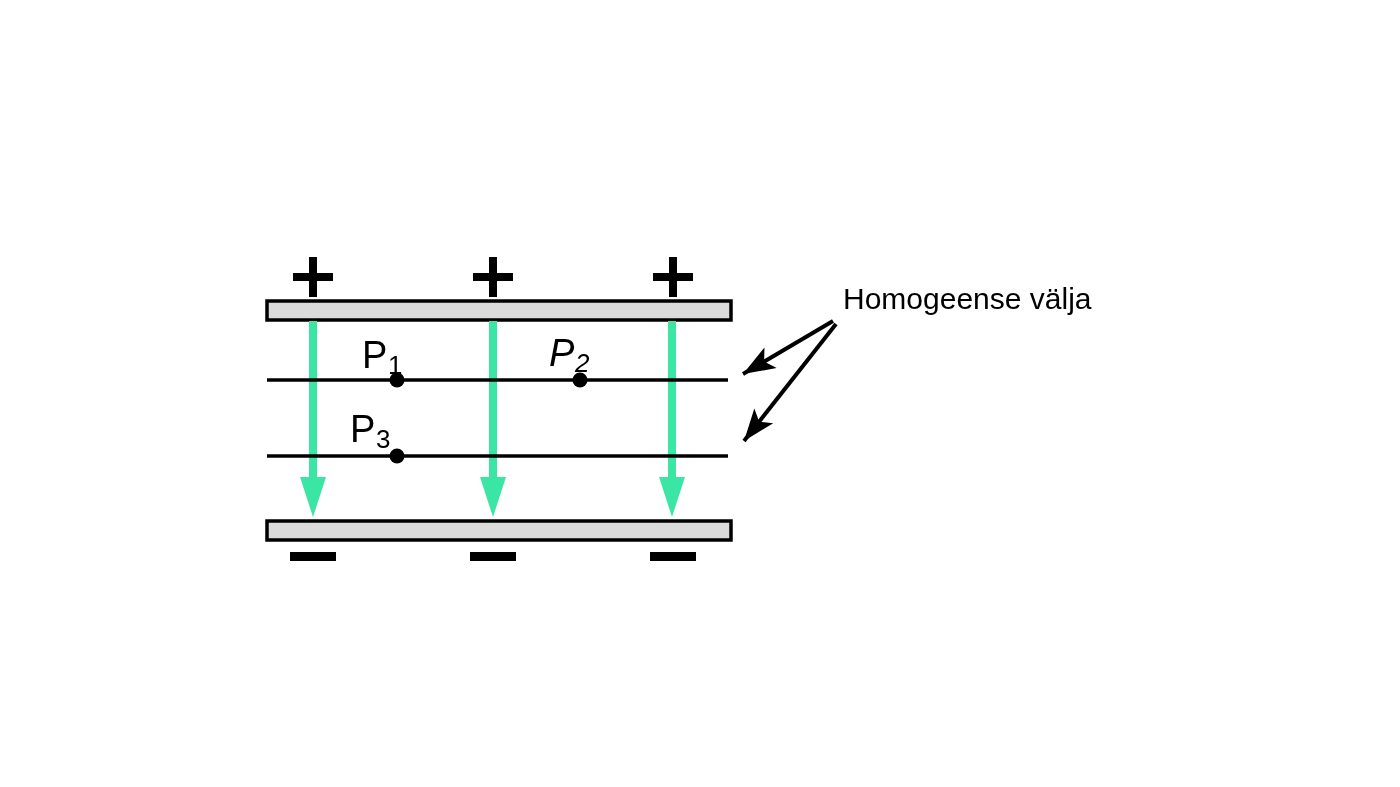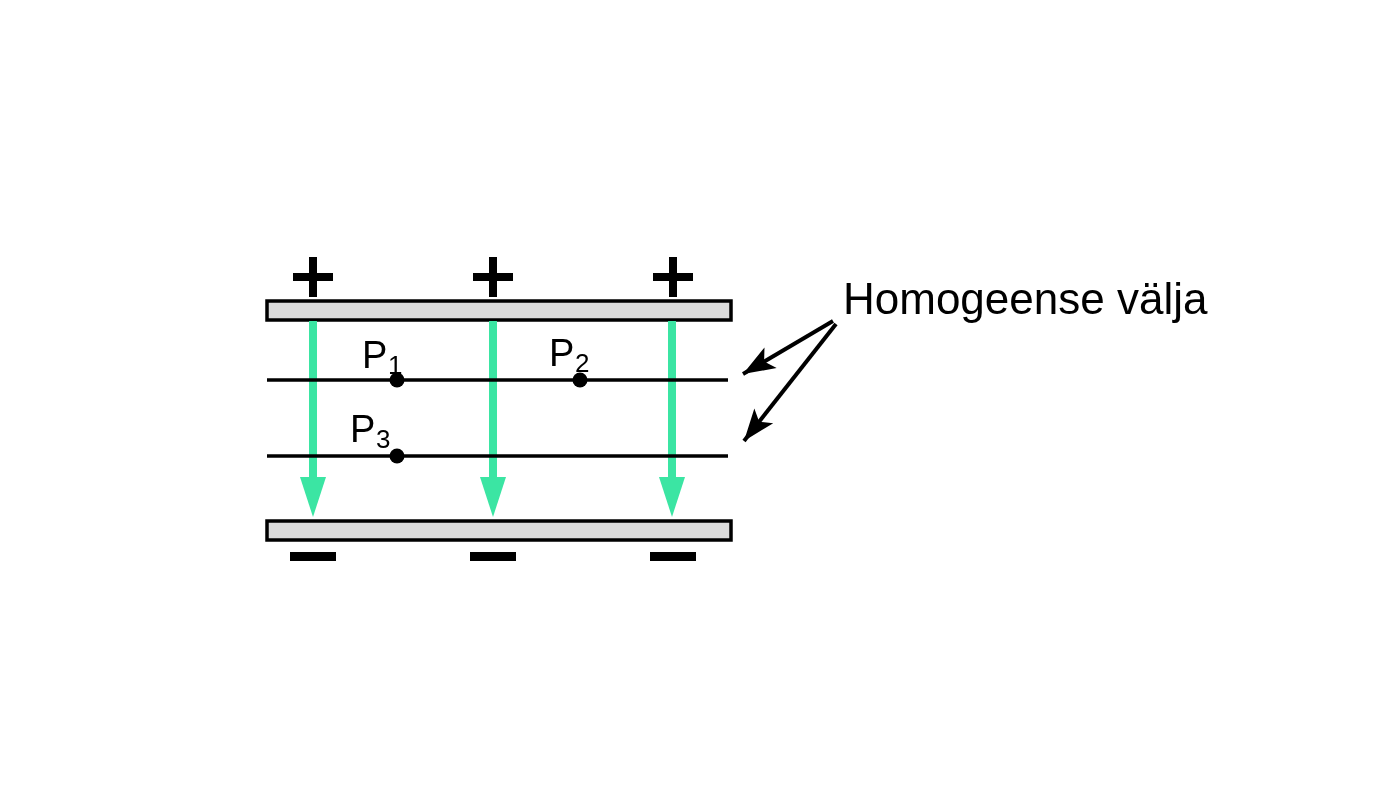--- a/index.html
+++ b/index.html
@@ -34,21 +34,21 @@
     vertical-align:baseline;
     position:relative;
     top:0.24em;
     left:0.02em;
   }
   .caption{
     position:absolute;
     left:843px;
     top:279px;
     color:var(--ink);
-    font-size:44px;
+    font-size:30px;
     line-height:39px;
     white-space:nowrap;
   }
 </style>
 </head>
 <body>
 
 <div class="stage">
 
   <svg width="1400" height="787" viewBox="0 0 1400 787">
@@ -105,21 +105,21 @@
     </g>
 
     <g>
       <line class="caption-arrow" x1="833" y1="321" x2="743" y2="374" marker-end="url(#barb)"></line>
       <line class="caption-arrow" x1="836" y1="324" x2="744" y2="441" marker-end="url(#barb)"></line>
     </g>
   </svg>
 
   <div class="pt-label" style="left:362px;top:336px;"><span>P</span><sub>1</sub></div>
 
-  <div class="pt-label" style="left:549px;top:334px;"><span>P</span><sub>2</sub></div>
+  <div class="pt-label" style="left:549px;top:334px;font-style:italic;"><span>P</span><sub>2</sub></div>
 
   <div class="pt-label" style="left:350px;top:410px;"><span>P</span><sub>3</sub></div>
 
   <div class="caption">
     <div>Homogeense välja</div>
   </div>
 
 </div>
 
 </body></html>

